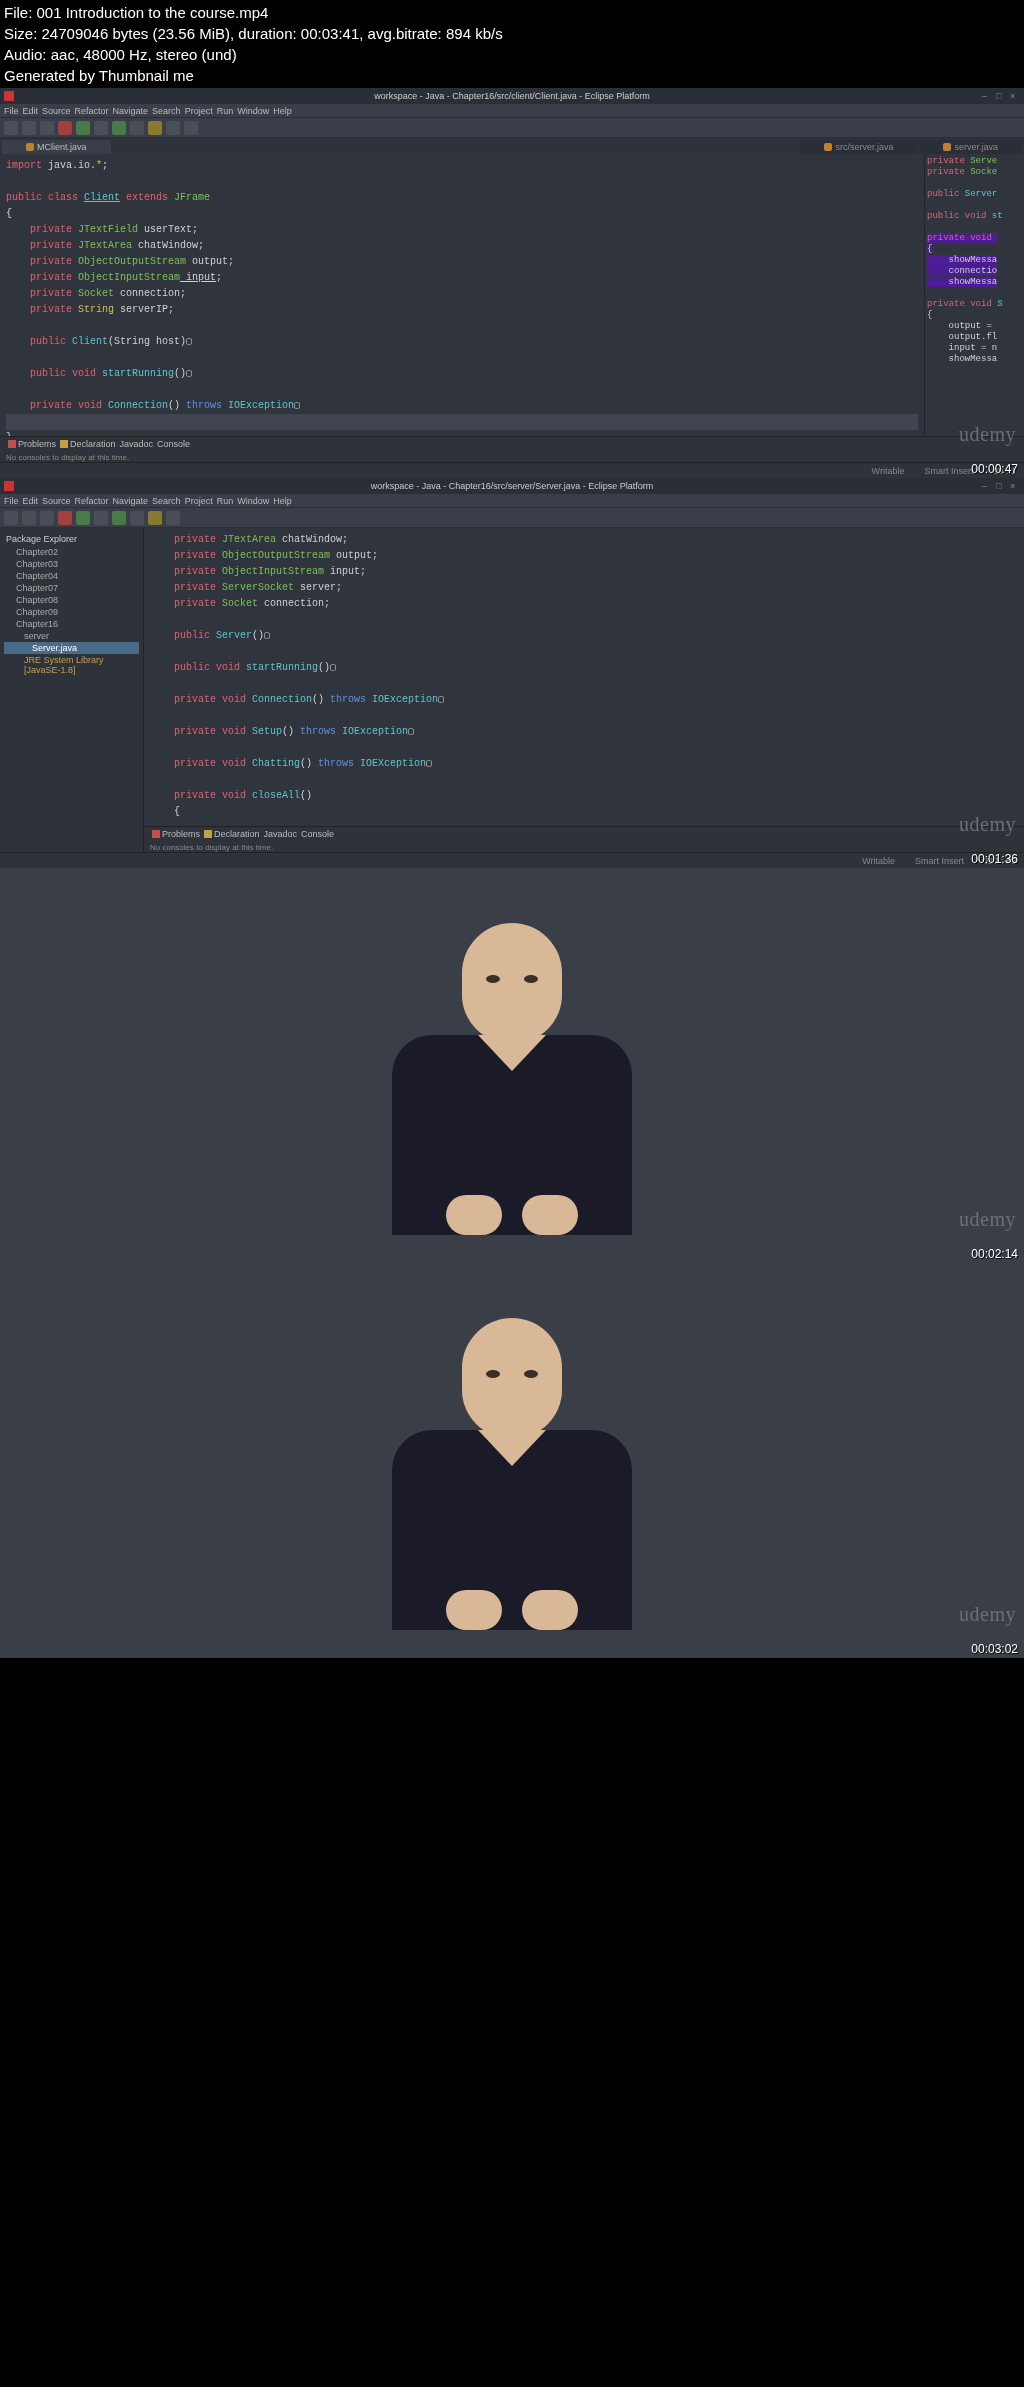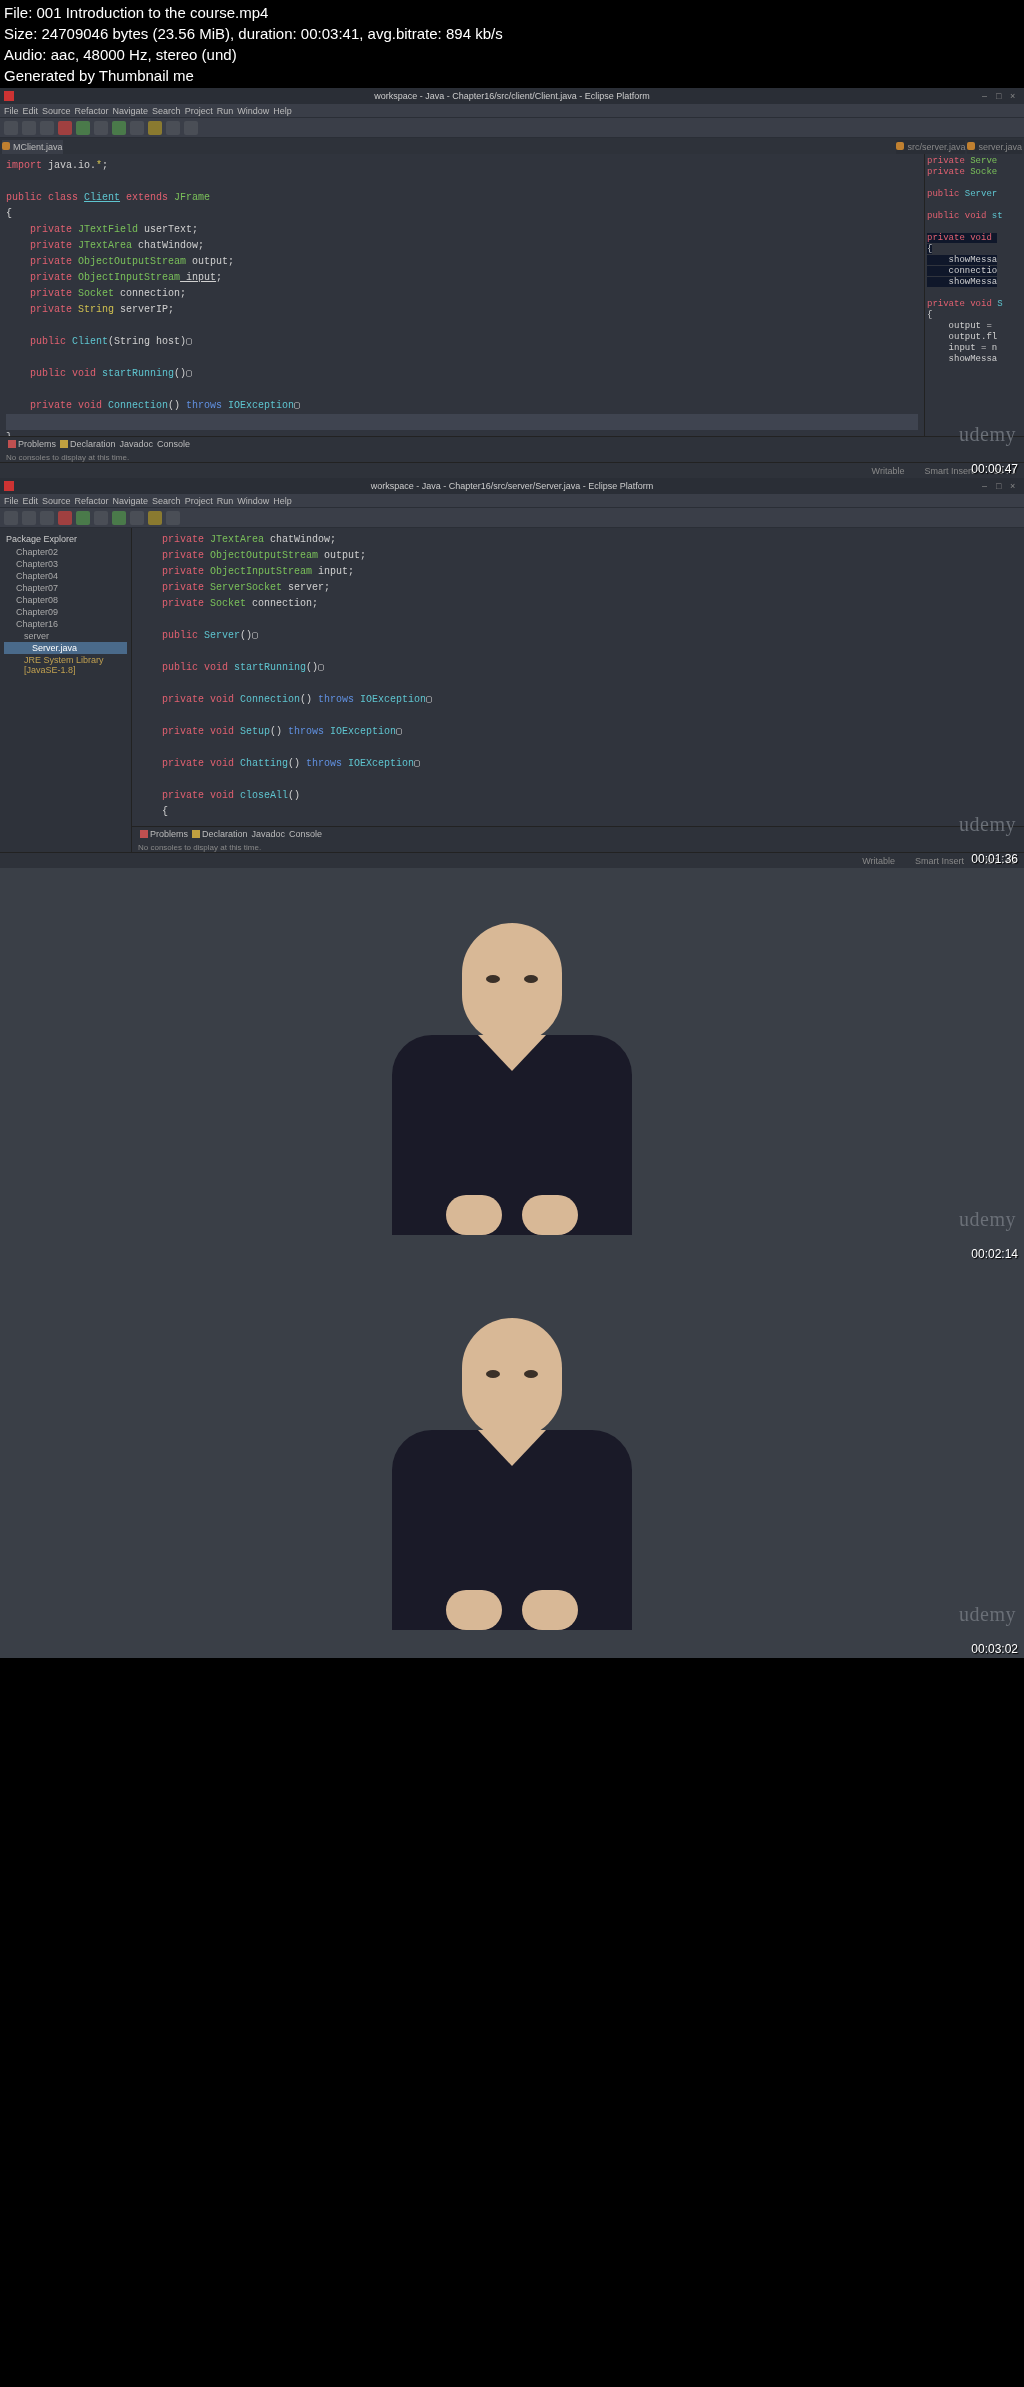--- a/index.html
+++ b/index.html
@@ -84,41 +84,41 @@
   padding: 2px 4px;
   align-items: center;
 }
 .tool-icon { width: 14px; height: 14px; background: #4a4e56; border-radius: 2px; }
 .tool-icon.g { background: #4a7a4a; }
 .tool-icon.r { background: #a04040; }
 .tool-icon.y { background: #8a7a30; }
 
 .ide-body { flex: 1; display: flex; overflow: hidden; }
 .sidebar-left {
-  width: 132px;
+  width: 144px;
   background: #2e323a;
   border-right: 1px solid #222;
   padding: 4px;
   font-size: 9px;
   color: #aaa;
 }
 .sidebar-left .panel-title {
   color: #ccc;
   font-size: 9px;
   padding: 2px;
   display: flex;
   align-items: center;
   gap: 4px;
 }
 .sidebar-left .tree-item { padding: 1px 0 1px 12px; }
 .sidebar-left .tree-item.sel { background: #4a6a8a; color: #fff; }
 
 .editor-wrap { flex: 1; display: flex; flex-direction: column; }
 .editor-tabs { height: 18px; background: #2e323a; display: flex; gap: 2px; padding: 2px 2px 0; }
-.editor-tab { background: #3a3e48; color: #bbb; font-size: 9px; padding: 2px 0; display: flex; align-items: flex-start; gap: 3px; }
+.editor-tab { background: #3a3e48; color: #bbb; font-size: 9px; padding: 2px 24px; display: flex; align-items: center; gap: 3px; }
 .editor-tab .icon-j { width: 8px; height: 8px; background: #c08030; border-radius: 2px; }
 .editor-tab.inactive { background: #2a2e36; color: #888; }
 
 .editor {
   flex: 1;
   background: #30343d;
   font-family: 'Courier New', monospace;
   font-size: 10px;
   line-height: 16px;
   padding: 4px 6px;
@@ -137,21 +137,21 @@
 .editor-split { display: flex; flex: 1; }
 .editor-split .editor { flex: 1; }
 .editor-split .editor.right-pane {
   flex: 0 0 100px;
   border-left: 1px solid #222;
   font-size: 9px;
   line-height: 11px;
   padding: 2px;
   overflow: hidden;
 }
-.right-pane .sel-block { background: #0f172a; text-align: right; }
+.right-pane .sel-block { background: #4c1d95; text-align: right; }
 
 .bottom-panel {
   height: 26px;
   background: #2e323a;
   border-top: 1px solid #222;
 }
 .bottom-tabs { display: flex; gap: 4px; padding: 2px 8px; font-size: 9px; }
 .bottom-tabs span { color: #bbb; display: flex; align-items: center; gap: 2px; }
 .bottom-tabs .ico { width: 8px; height: 8px; }
 .bottom-tabs .ico.r { background: #c05050; }

